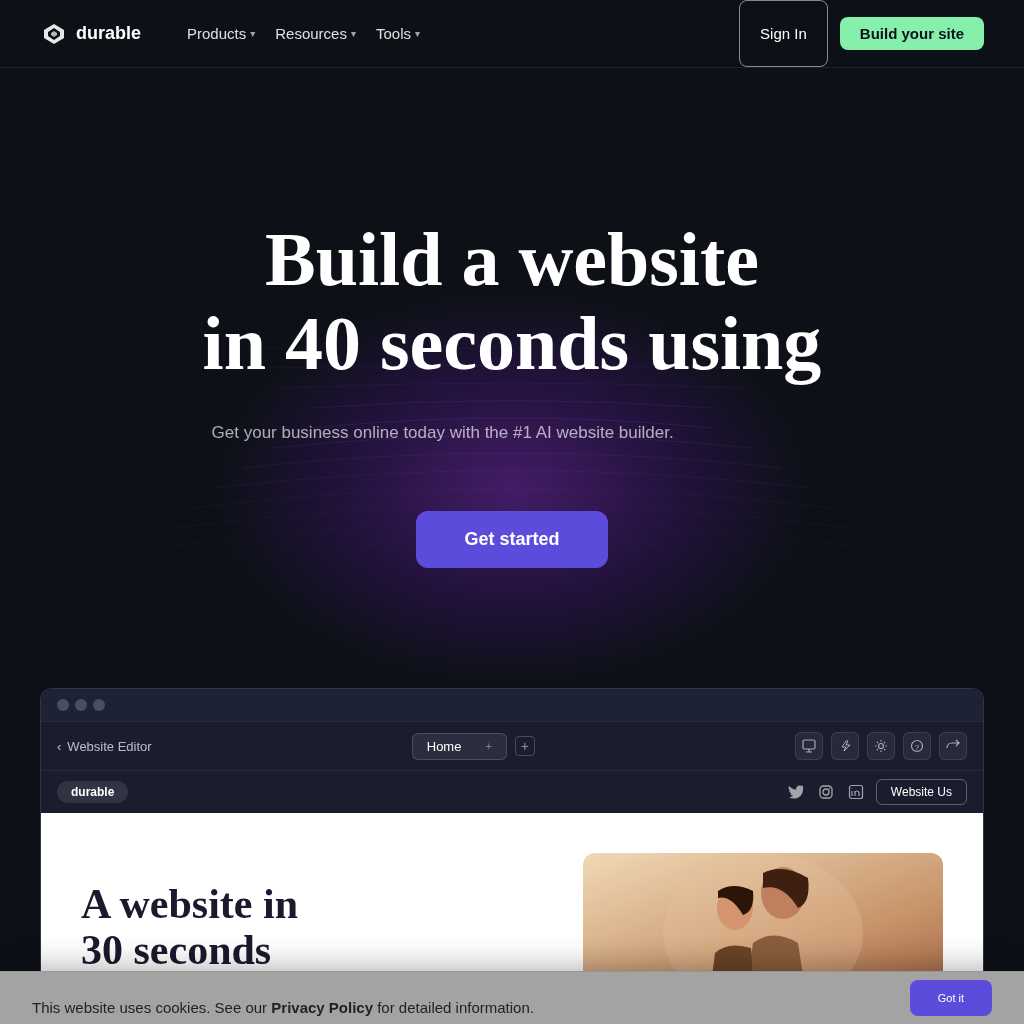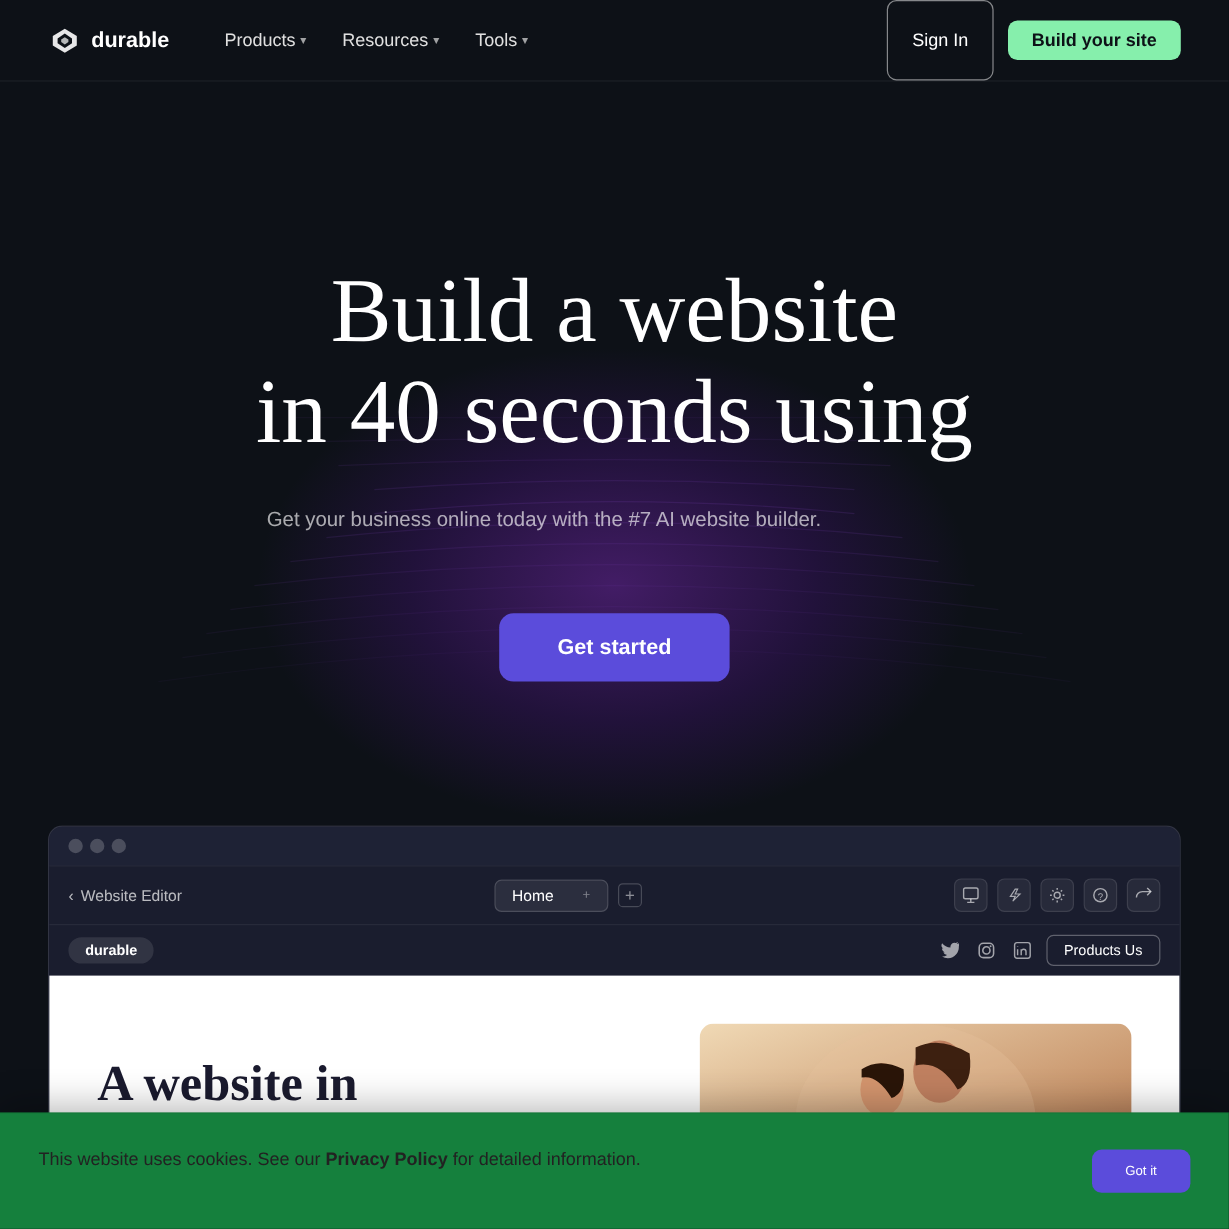--- a/index.html
+++ b/index.html
@@ -43,21 +43,21 @@
     }
 
     .logo-icon {
       width: 28px;
       height: 28px;
     }
 
     .nav-links {
       display: flex;
       align-items: flex-start;
-      gap: 10px;
+      gap: 0;
     }
 
     .nav-link {
       display: flex;
       align-items: center;
       gap: 4px;
       color: #e0e0e0;
       font-size: 15px;
       cursor: pointer;
       padding: 6px 10px;
@@ -143,21 +143,21 @@
       opacity: 0.35;
     }
 
     .hero-content {
       position: relative;
       z-index: 1;
     }
 
     .hero-title {
       font-size: 76px;
-      font-weight: 400;
+      font-weight: 700;
       line-height: 1.1;
       color: #fff;
       font-family: Georgia, 'Times New Roman', serif;
       margin-bottom: 37px;
       max-width: 900px;
     }
 
     .hero-subtitle {
       font-size: 17px;
       color: rgba(255,255,255,0.65);
@@ -351,24 +351,24 @@
       overflow: hidden;
       position: relative;
     }
 
     
     .cookie-banner {
       position: absolute;
       bottom: 0;
       left: 0;
       right: 0;
-      background: #15803d;
-      padding: 30px 32px;
-      display: flex;
-      align-items: flex-start;
+      background: #a3a3a3;
+      padding: 8px 32px;
+      display: flex;
+      align-items: flex-end;
       justify-content: space-between;
       box-shadow: 0 -4px 30px rgba(0,0,0,0.3);
       z-index: 100;
       border-top: 1px solid rgba(0,0,0,0.08);
     }
 
     .cookie-text {
       font-size: 15px;
       color: #222;
       max-width: 640px;
@@ -452,21 +452,21 @@
       <path d="M150 190 Q400 185 650 190" stroke="rgba(150,80,220,0.22)" stroke-width="1" fill="none"></path>
       <path d="M130 170 Q400 170 670 170" stroke="rgba(150,80,220,0.17)" stroke-width="1" fill="none"></path>
     </svg>
   </div>
 
   <div class="hero-content">
     <h1 class="hero-title">
       <span>Build a website</span><br>
       <span>in 40 seconds using</span><br>
     </h1>
-    <p class="hero-subtitle">Get your business online today with the #7 AI website builder.</p>
+    <p class="hero-subtitle">Get your business online today with the #1 AI website builder.</p>
     <button class="btn-get-started">Get started</button>
   </div>
 </section>
 
 <div class="browser-mockup">
 
   <div class="browser-bar">
     <div class="browser-dots">
       <div class="browser-dot"></div>
       <div class="browser-dot"></div>
@@ -533,21 +533,21 @@
             <circle cx="8" cy="8" r="3" stroke="rgba(255,255,255,0.6)" stroke-width="1.3"></circle>
             <circle cx="11.5" cy="4.5" r="0.8" fill="rgba(255,255,255,0.6)"></circle>
           </svg>
       </div>
       <div class="social-icon">
         <svg width="16" height="16" viewBox="0 0 16 16" fill="none">
             <rect x="1.5" y="1.5" width="13" height="13" rx="2" stroke="rgba(255,255,255,0.6)" stroke-width="1.2"></rect>
             <path d="M4 7v5M4 4.5v.5M7 12V9a2 2 0 014 0v3M7 7v5" stroke="rgba(255,255,255,0.6)" stroke-width="1.2"></path>
           </svg>
       </div>
-      <div class="browser-contact-btn">Products Us</div>
+      <div class="browser-contact-btn">Website Us</div>
     </div>
   </div>
 
   <div class="browser-content">
     <div class="browser-hero-text">
       <div class="browser-hero-title">
         <span>A website in</span><br>
         <span>30 seconds</span><br>
         <span class="pink">Marketing</span>
       </div>

